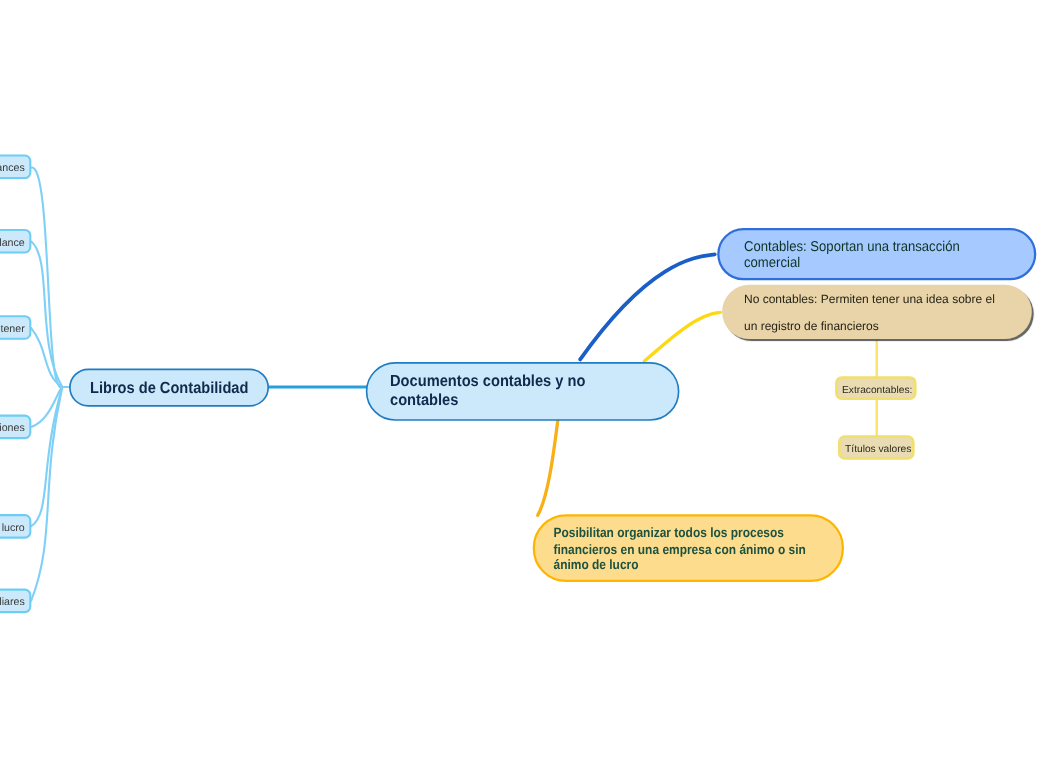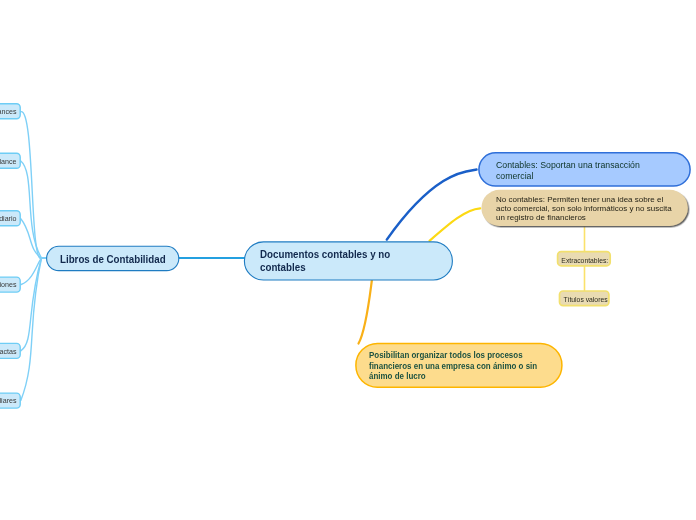--- a/index.html
+++ b/index.html
@@ -84,40 +84,40 @@
     <rect x="481.4" y="189.8" width="206.4" height="36.2" rx="18.1" fill="#e8d4a8" filter="url(#tanShadow)"></rect>
 
     <rect x="355.9" y="343.5" width="206" height="43.8" rx="21.5" fill="#fddc8d" stroke="#fdb500" stroke-width="1.5"></rect>
 
     <rect x="557.6" y="251.6" width="52.6" height="14.2" rx="3.6" fill="#e9dbb2" stroke="#f2e06e" stroke-width="1.7"></rect>
     <rect x="559.5" y="291" width="49.4" height="14.7" rx="3.6" fill="#e9dbb2" stroke="#f2e06e" stroke-width="1.7"></rect>
   </svg>
 
   <div class="lbl t-leaf" style="left:-26px;top:107.9px;width:42.5px;"><span>balances</span></div>
   <div class="lbl t-leaf" style="left:-26px;top:157.5px;width:42.5px;"><span>balance</span></div>
-  <div class="lbl t-leaf" style="left:-26px;top:215px;width:42.5px;"><span>diario</span></div>
+  <div class="lbl t-leaf" style="left:-26px;top:215px;width:42.5px;"><span>tener</span></div>
   <div class="lbl t-leaf" style="left:-26px;top:281.3px;width:42.5px;"><span>acciones</span></div>
-  <div class="lbl t-leaf" style="left:-26px;top:347.6px;width:42.5px;"><span>actas</span></div>
+  <div class="lbl t-leaf" style="left:-26px;top:347.6px;width:42.5px;"><span>lucro</span></div>
   <div class="lbl t-leaf" style="left:-26px;top:397.3px;width:42.5px;"><span>auxiliares</span></div>
 
   <div class="lbl t-root" style="left:60.4px;top:253px;">Libros de Contabilidad</div>
 
   <div class="lbl t-center" style="left:260px;top:248.4px;">
     <span>Documentos contables y no</span><br>
     <span>contables</span>
   </div>
 
   <div class="lbl t-blue" style="left:496px;top:158.7px;">
     <span>Contables: Soportan una transacción</span><br>
     <span>comercial</span>
   </div>
 
   <div class="lbl t-tan" style="left:496px;top:196.2px;">
     <span>No contables: Permiten tener una idea sobre el</span><br>
-    <span>acto comercial, son solo informáticos y no suscita</span><br>
+    <br>
     <span>un registro de financieros</span>
   </div>
 
   <div class="lbl t-orange" style="left:368.8px;top:350.4px;">
     <span>Posibilitan organizar todos los procesos</span><br>
     <span>financieros en una empresa con ánimo o sin</span><br>
     <span>ánimo de lucro</span>
   </div>
 
   <div class="lbl t-tleaf" style="left:558.5px;top:257.4px;width:52.6px;"><span>Extracontables:</span></div>

